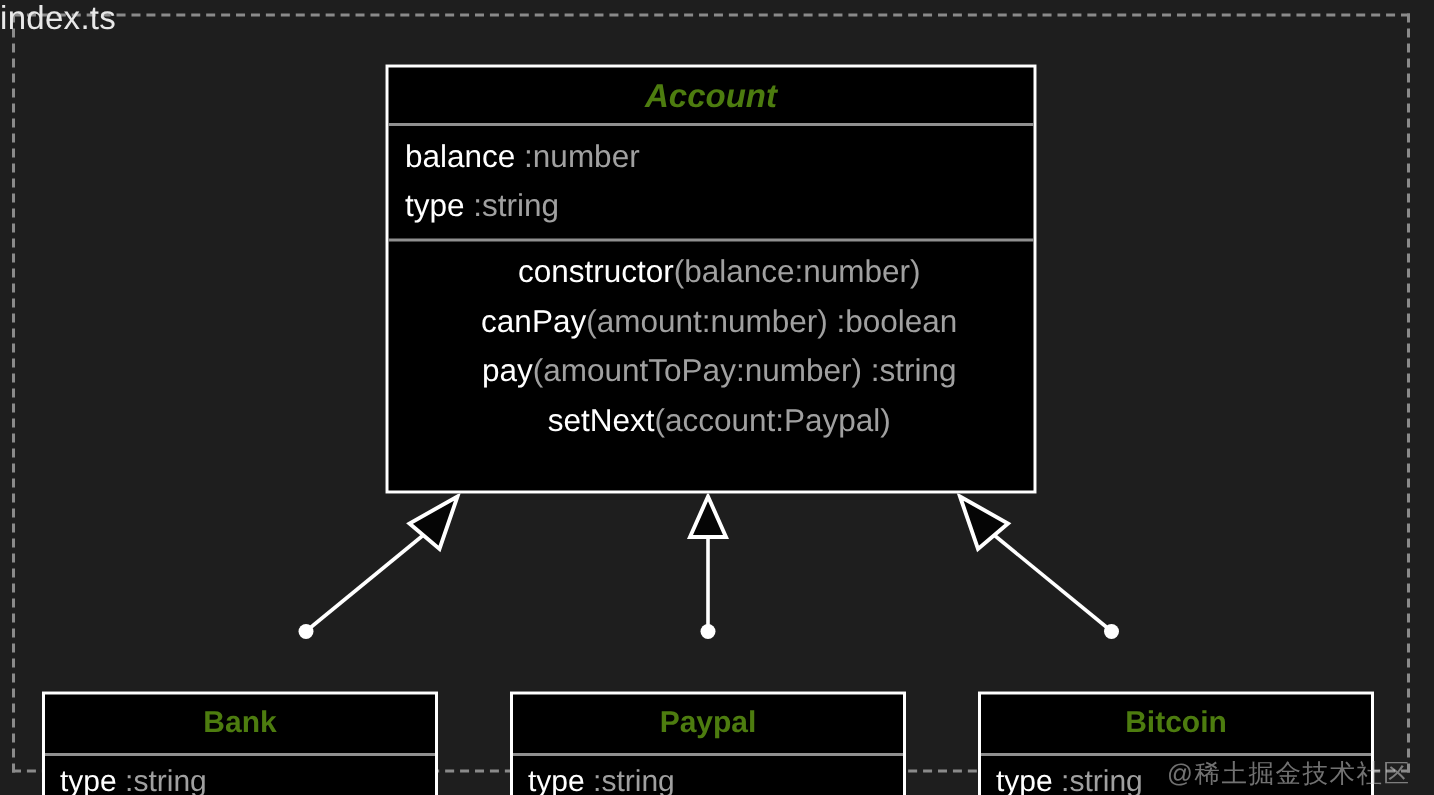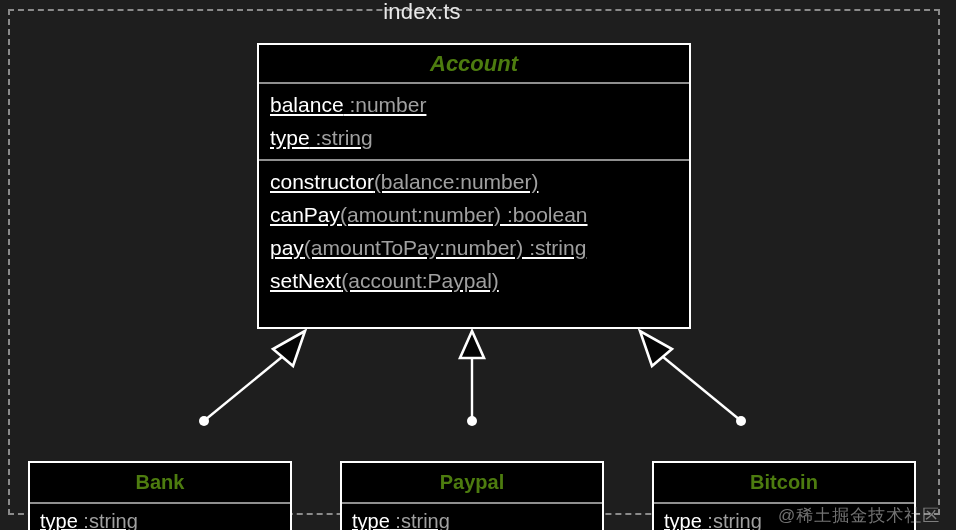--- a/index.html
+++ b/index.html
@@ -25,21 +25,20 @@
     width: 932px;
     height: 506px;
     border: 2px dashed #8a8a8a;
     box-sizing: border-box;
   }
   #file-title {
     position: absolute;
     left: 0;
     top: -1px;
     width: 844px;
-    text-align: center;
     font-size: 22px;
     color: #e8e8e8;
     letter-spacing: .2px;
     white-space: nowrap;
   }
 
   
   .uml-class {
     position: absolute;
     background: #000000;
@@ -58,26 +57,26 @@
     font-weight: bold;
   }
   .uml-name.concrete {
     font-weight: bold;
   }
   .uml-compartment {
     box-sizing: border-box;
   }
   .uml-compartment + .uml-compartment {
     border-top: 2px solid #8f8f8f;
+    text-align: center;
   }
   .uml-row {
     color: #ffffff;
     white-space: nowrap;
     overflow: visible;
-    text-decoration: underline;
   }
   .dim { color: #a0a0a0; }
 
   
   #class-account { left: 257px; top: 43px; width: 434px; height: 286px; }
   #class-account .uml-name { font-size: 22px; height: 39px; line-height: 37px; }
   #class-account .uml-compartment { padding: 4px 0 5px 0; }
   #class-account .uml-row { font-size: 21px; line-height: 33px; padding-left: 11px; }
 
   

